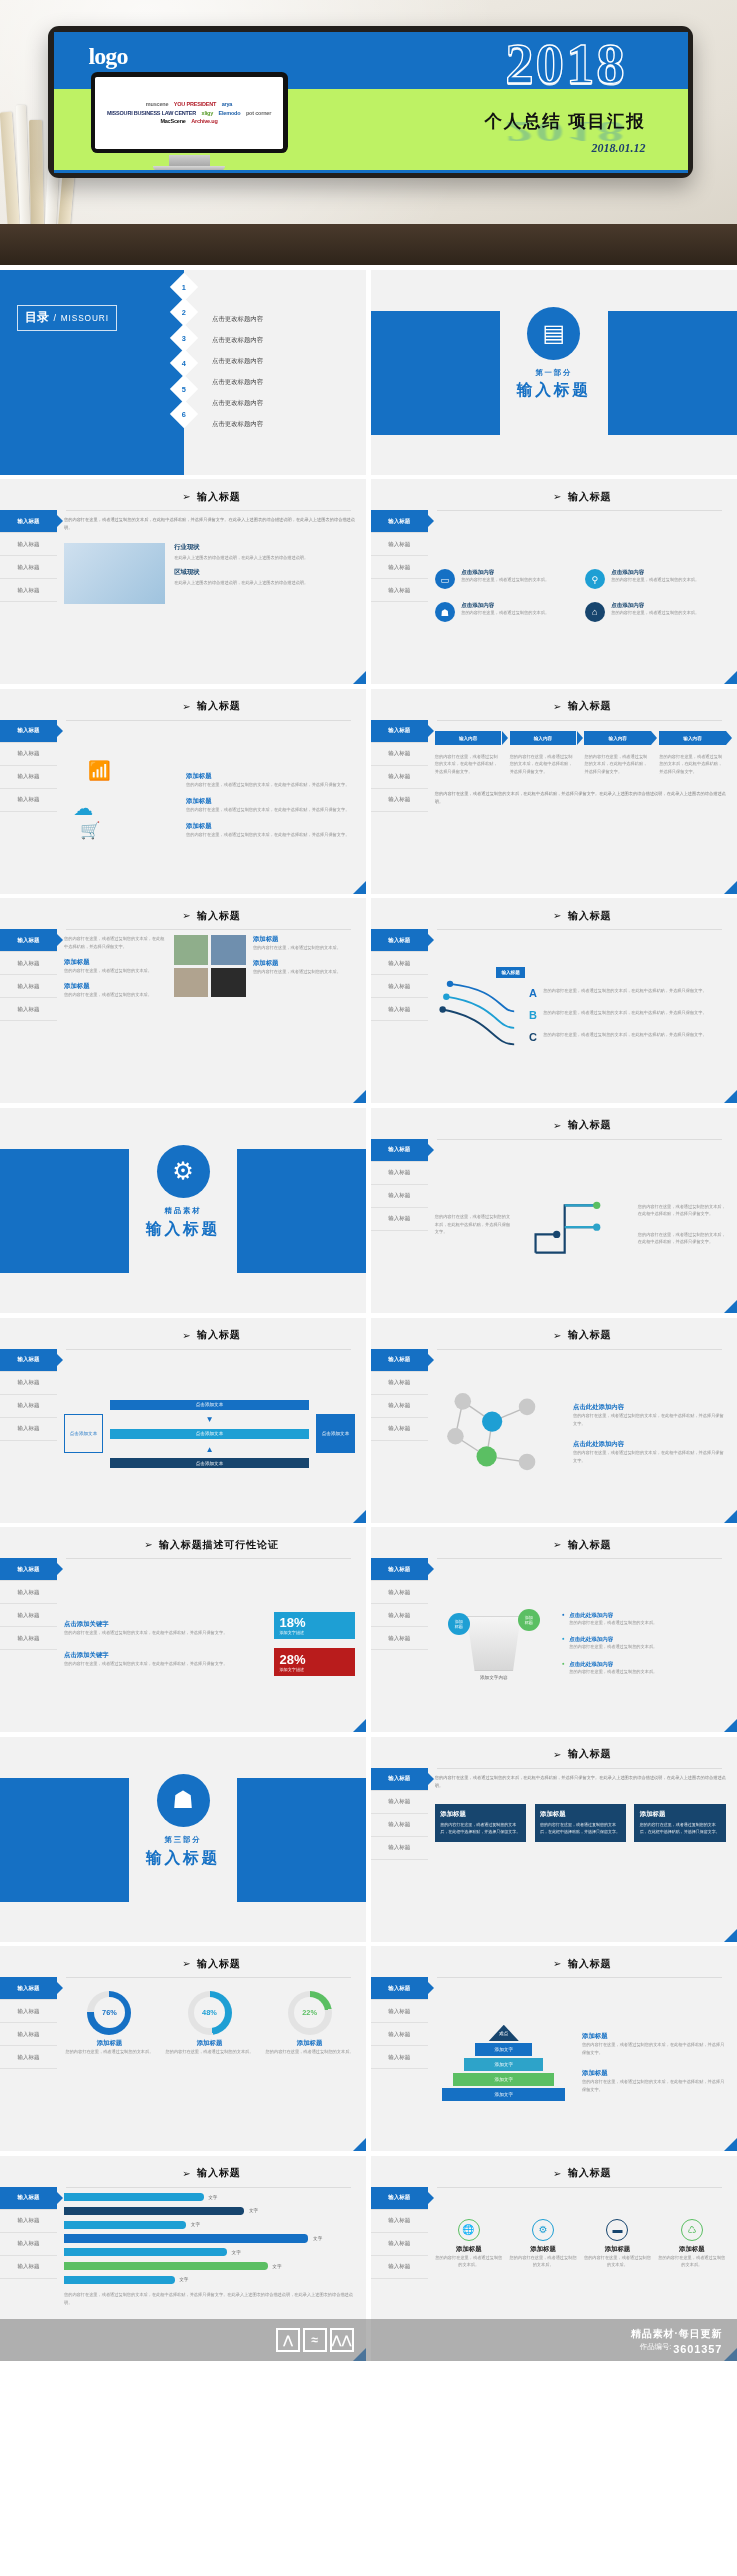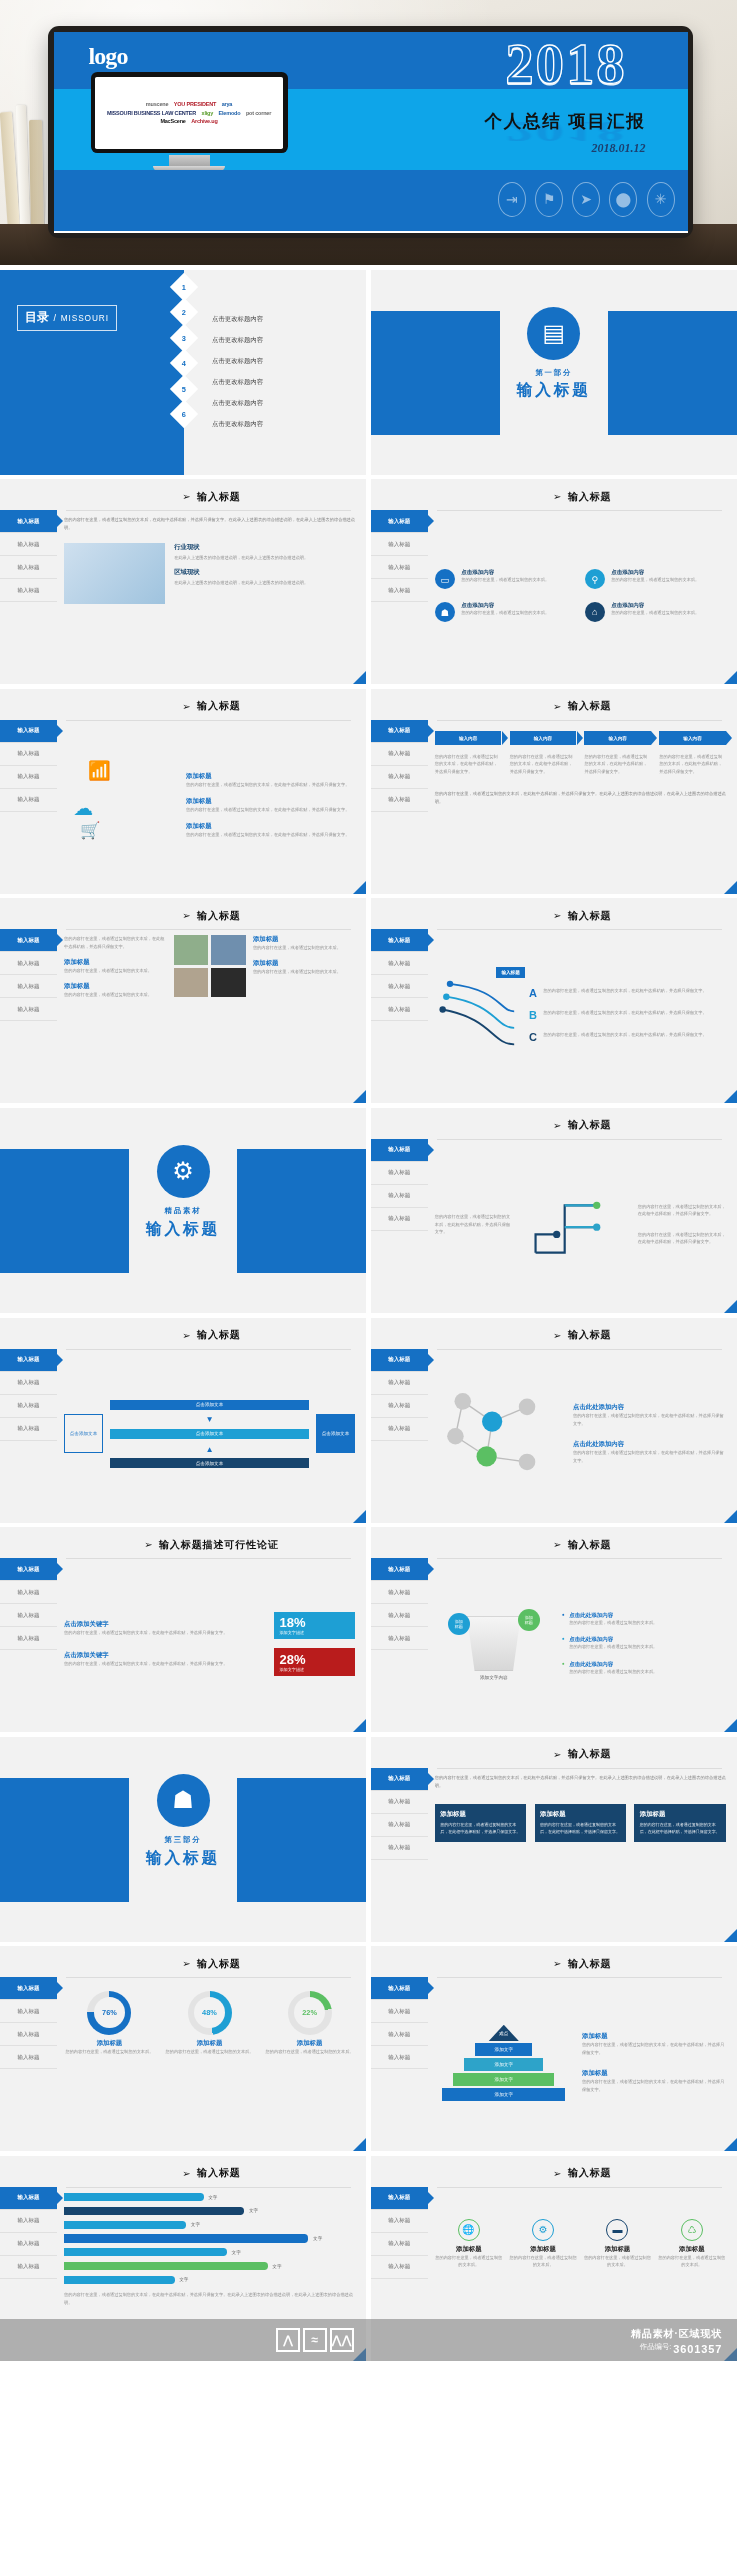--- a/index.html
+++ b/index.html
@@ -31,21 +31,21 @@
   .books{ position:absolute; left:0; bottom:31px; width:101px; height:138px; }
   .book{ position:absolute; bottom:0; border-radius:1.8px 1.8px 0 0;
          box-shadow:0.9px 0 1.8px rgba(0,0,0,.18); }
   .b1{ left:3.7px;  width:12px; height:122px; background:linear-gradient(90deg,#d9cdb0,#efe6d0); transform:rotate(-4deg);}
   .b2{ left:17.5px; width:10px; height:129px; background:linear-gradient(90deg,#fbfaf6,#e7e3da); transform:rotate(-2deg);}
   .b3{ left:30px; width:13px; height:114px; background:linear-gradient(90deg,#cdbf9e,#e8dcc1); transform:rotate(-1deg);}
   .b4{ left:47px; width:11px; height:96px; background:linear-gradient(90deg,#fcfbf8,#e6e2d9); transform:rotate(3deg);}
   .b5{ left:61px; width:12px; height:85px;  background:linear-gradient(90deg,#d6c9a9,#eee4cd); transform:rotate(5deg);}
 
   .monitor{
-    position:absolute; left:48px; top:26px; width:645px; height:212px;
+    position:absolute; left:48px; top:26px; width:645px; height:152px;
     background:#221f1c; border-radius:11px; padding:5.5px;
     box-shadow:0 9.2px 22px rgba(0,0,0,.30);
   }
   .screen{ width:100%; height:100%; background:#fff; overflow:hidden; position:relative; }
   .screen-top{ height:57px; background:#1570c4; position:relative; }
   .logo{
     position:absolute; left:35px; top:11px;
     color:#fff; font-family:"Liberation Serif","DejaVu Serif",serif;
     font-weight:700; font-size:24px; letter-spacing:-0.9px;
   }
@@ -57,21 +57,21 @@
     text-shadow:0 1.8px 0 rgba(255,255,255,.9);
     line-height:1;
   }
   .year-ref{
     position:absolute; right:61px; top:57px;
     font-family:"Liberation Serif","DejaVu Serif",serif;
     font-size:57px; font-weight:700; letter-spacing:1.8px; line-height:1;
     color:rgba(21,112,196,.28); transform:scaleY(-0.5);
     transform-origin:top; filter:blur(1.1px);
   }
-  .screen-mid{ position:relative; height:81px; background:#0ea5e9; }
+  .screen-mid{ position:relative; height:81px; background:#bef264; }
   .imac{
     position:absolute; left:37px; top:-16.6px; width:197px;
   }
   .imac-bez{ background:#111; border-radius:6.4px; padding:4.6px; }
   .imac-pic{
     background:#fff; height:72px; border-radius:1.8px;
     display:flex; flex-wrap:wrap; align-content:center; justify-content:center;
     gap:2.8px 5.5px; padding:3.7px 5.5px;
   }
   .lg{ font-size:5.5px; font-weight:700; white-space:nowrap; letter-spacing:-0.2px; }
@@ -892,21 +892,21 @@
 
   </div>
 
   <div class="wm">
     <div class="wm-logo">
       <div class="wm-sq">⋀</div>
       <div class="wm-sq">≈</div>
       <div class="wm-sq">⋀⋀</div>
     </div>
     <div class="wm-right">
-      <div class="wm-txt">精品素材·区域现状</div>
+      <div class="wm-txt">精品素材·每日更新</div>
       <div style="display:flex;justify-content:flex-end;gap:1.8px;">
         <span class="wm-sub">作品编号:</span>
         <span class="wm-no">3601357</span>
       </div>
     </div>
   </div>
 
 </div>
 
 

